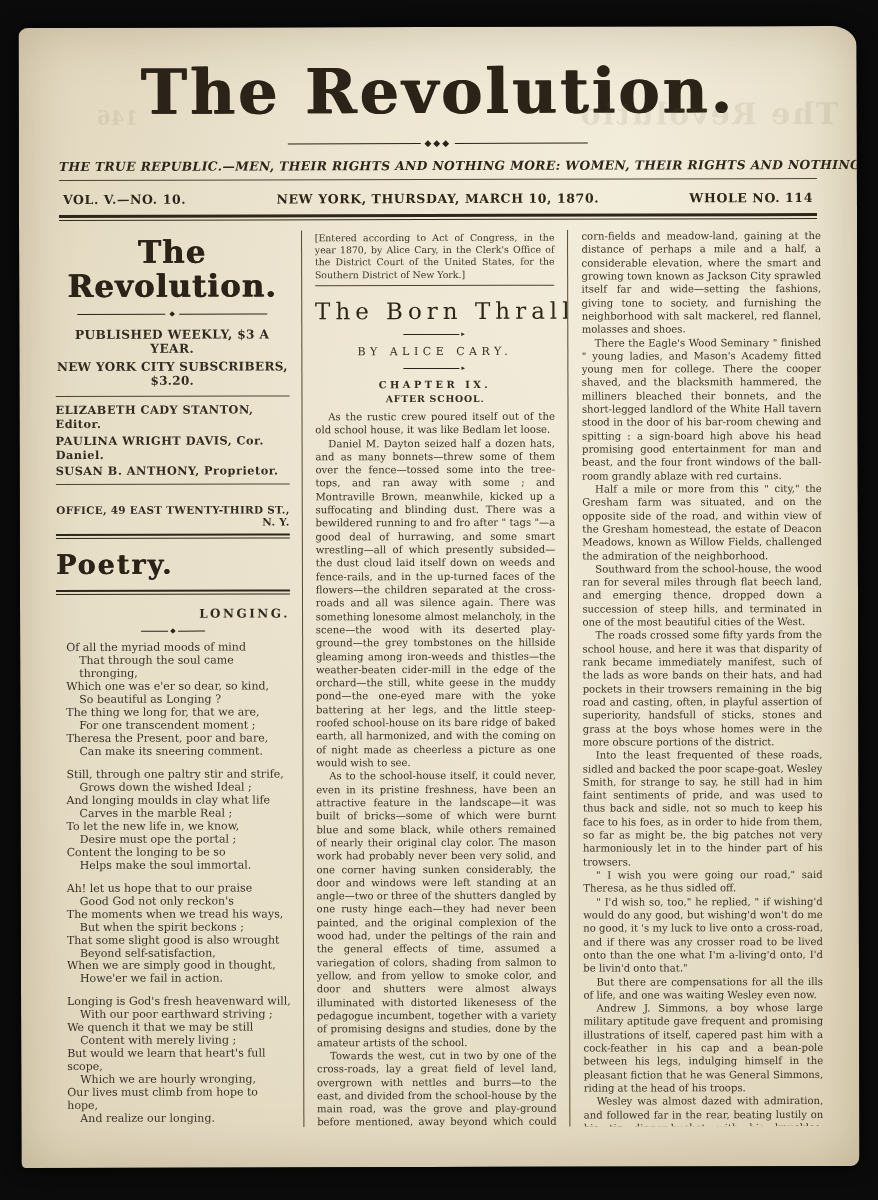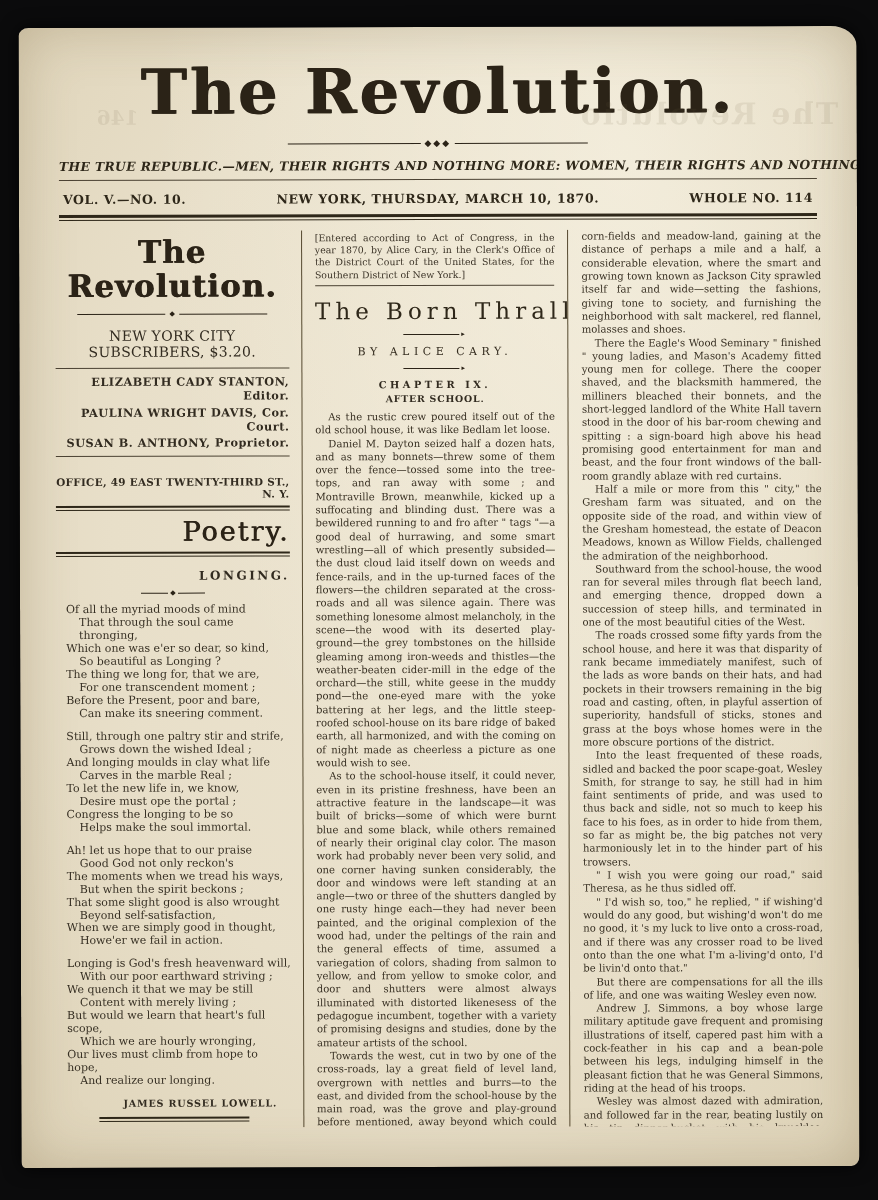--- a/index.html
+++ b/index.html
@@ -54,28 +54,28 @@
 
   
   .nameplate{
     margin:4px 0 0 0;font-size:31px;font-weight:bold;text-align:center;color:#2b2317;
     letter-spacing:1px;text-shadow:.7px 0 0 #2b2317;line-height:1.1;
   }
   .np-div{display:flex;align-items:center;justify-content:center;width:190px;margin:8px auto 10px auto;color:#2b2317;}
   .np-div .ln{flex:1;border-top:1px solid #2b2317;}
   .np-div .dd{font-size:7px;padding:0 4px;line-height:1;}
   .pub{margin:6px 0 2px 0;text-align:center;font-size:12.2px;font-weight:bold;letter-spacing:.4px;}
-  .sub{margin:4px 0 8px 0;text-align:center;font-size:14px;font-weight:normal;letter-spacing:.3px;}
-  .staff-block{margin:6px 0 6px 0;text-align:right;}
+  .sub{margin:4px 0 8px 0;text-align:center;font-size:12px;font-weight:bold;letter-spacing:.3px;}
+  .staff-block{margin:6px 0 6px 0;}
   .staff-line{margin:2.5px 0;font-size:11.3px;font-weight:bold;letter-spacing:.5px;}
   .office{margin:19px 0 6px 0;text-align:right;font-size:10.4px;font-weight:bold;letter-spacing:.3px;}
   .double-rule{height:2px;border-top:2px solid #2e2719;border-bottom:1px solid #2e2719;margin:5px 0;}
   .half-rule{width:150px;margin:8px auto;height:2px;border-top:2px solid #2e2719;border-bottom:1px solid #2e2719;}
   .section-blackletter{
-    margin:0 0;text-align:right;font-size:27px;font-weight:normal;color:#2b2317;
+    margin:10px 0;text-align:left;font-size:27px;font-weight:bold;color:#2b2317;
     letter-spacing:2px;text-shadow:.6px 0 0 #2b2317;
   }
   .poem-title{margin:12px 0 2px 0;text-align:right;font-size:12px;font-weight:bold;letter-spacing:2.5px;}
   .arrow-divider{display:flex;align-items:center;justify-content:center;width:64px;margin:7px auto;color:#2b2317;}
   .arrow-divider .ln{flex:1;border-top:1px solid #2b2317;}
   .arrow-divider .dd{font-size:7px;padding:0 2px;line-height:1;}
   .poem{padding-left:10px;font-size:11px;line-height:1.18;color:#362f23;}
   .stanza{margin:0 0 10px 0;}
   .poem-line{margin:0;}
   .stanza .poem-line:nth-child(even){padding-left:13px;}
@@ -118,25 +118,26 @@
 
   <div class="columns">
 
     <section class="col col-left">
       <h2 class="nameplate">The Revolution.</h2>
       <div class="np-div">
         <span class="ln"></span>
         <span class="dd">◆</span>
         <span class="ln"></span>
       </div>
+      <p class="pub">PUBLISHED WEEKLY, $3 A YEAR.</p>
       <p class="sub">NEW YORK CITY SUBSCRIBERS, $3.20.</p>
       <hr class="rule">
       <div class="staff-block">
           <p class="staff-line">ELIZABETH CADY STANTON, Editor.</p>
-          <p class="staff-line">PAULINA WRIGHT DAVIS, Cor. Court.</p>
+          <p class="staff-line">PAULINA WRIGHT DAVIS, Cor. Daniel.</p>
           <p class="staff-line">SUSAN B. ANTHONY, Proprietor.</p>
         </div>
       <hr class="rule">
       <p class="office">OFFICE, 49 EAST TWENTY-THIRD ST., N. Y.</p>
       <div class="double-rule"></div>
       <h2 class="section-blackletter">Poetry.</h2>
       <div class="double-rule"></div>
 
       <h3 class="poem-title">LONGING.</h3>
       <div class="arrow-divider">
@@ -145,31 +146,31 @@
         <span class="ln"></span>
       </div>
       <div class="poem">
           <div class="stanza">
             <p class="poem-line">Of all the myriad moods of mind</p>
             <p class="poem-line">That through the soul came thronging,</p>
             <p class="poem-line">Which one was e'er so dear, so kind,</p>
             <p class="poem-line">So beautiful as Longing ?</p>
             <p class="poem-line">The thing we long for, that we are,</p>
             <p class="poem-line">For one transcendent moment ;</p>
-            <p class="poem-line">Before the Present, poor and bare,</p>
+            <p class="poem-line">Theresa the Present, poor and bare,</p>
             <p class="poem-line">Can make its sneering comment.</p>
           </div>
           <div class="stanza">
             <p class="poem-line">Still, through one paltry stir and strife,</p>
             <p class="poem-line">Grows down the wished Ideal ;</p>
             <p class="poem-line">And longing moulds in clay what life</p>
             <p class="poem-line">Carves in the marble Real ;</p>
             <p class="poem-line">To let the new life in, we know,</p>
             <p class="poem-line">Desire must ope the portal ;</p>
-            <p class="poem-line">Congress the longing to be so</p>
+            <p class="poem-line">Content the longing to be so</p>
             <p class="poem-line">Helps make the soul immortal.</p>
           </div>
           <div class="stanza">
             <p class="poem-line">Ah! let us hope that to our praise</p>
             <p class="poem-line">Good God not only reckon's</p>
             <p class="poem-line">The moments when we tread his ways,</p>
             <p class="poem-line">But when the spirit beckons ;</p>
             <p class="poem-line">That some slight good is also wrought</p>
             <p class="poem-line">Beyond self-satisfaction,</p>
             <p class="poem-line">When we are simply good in thought,</p>

